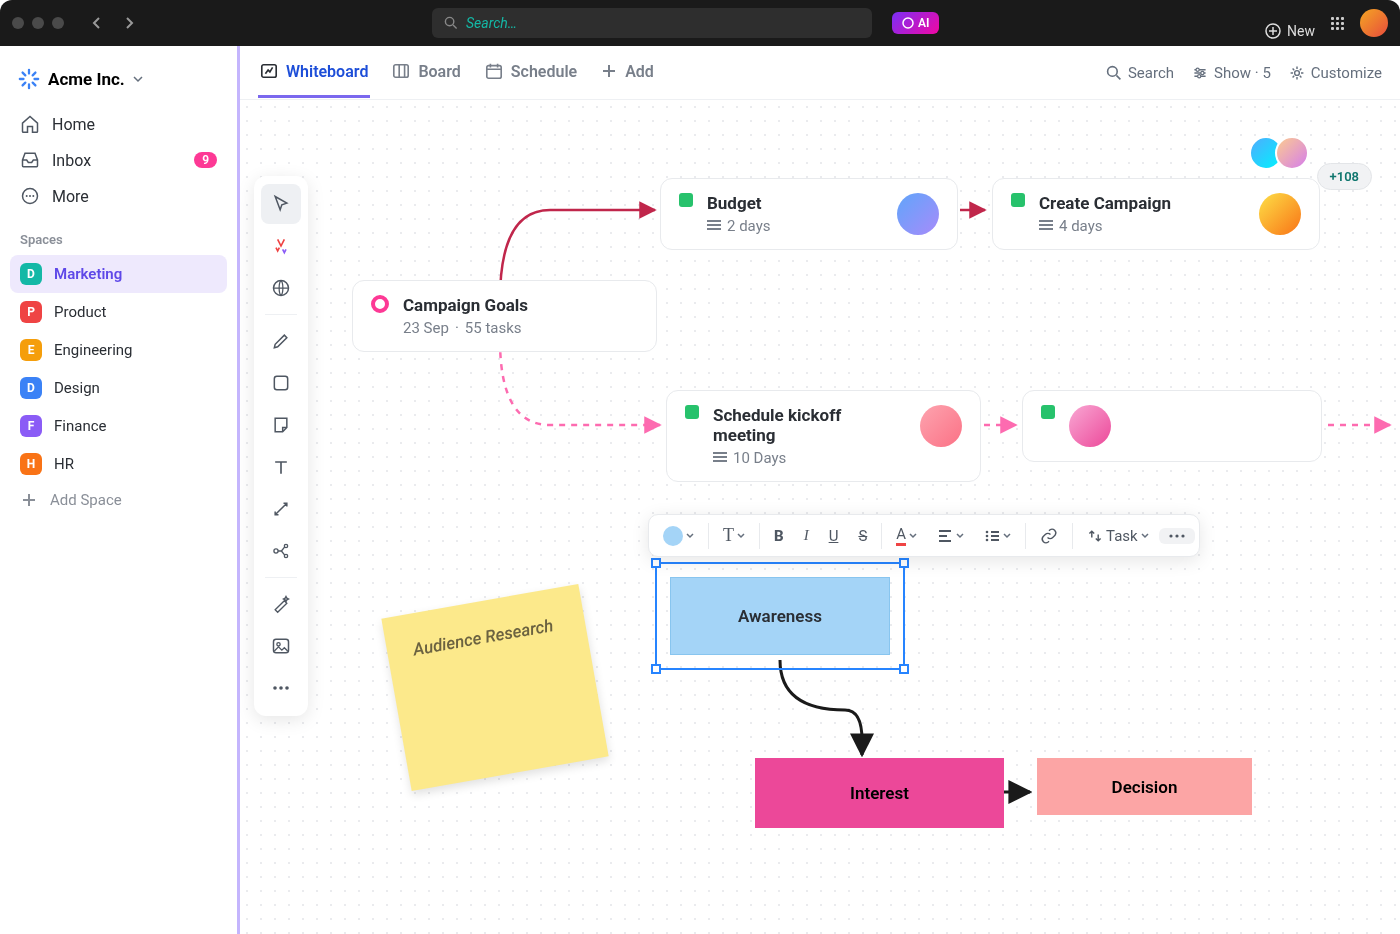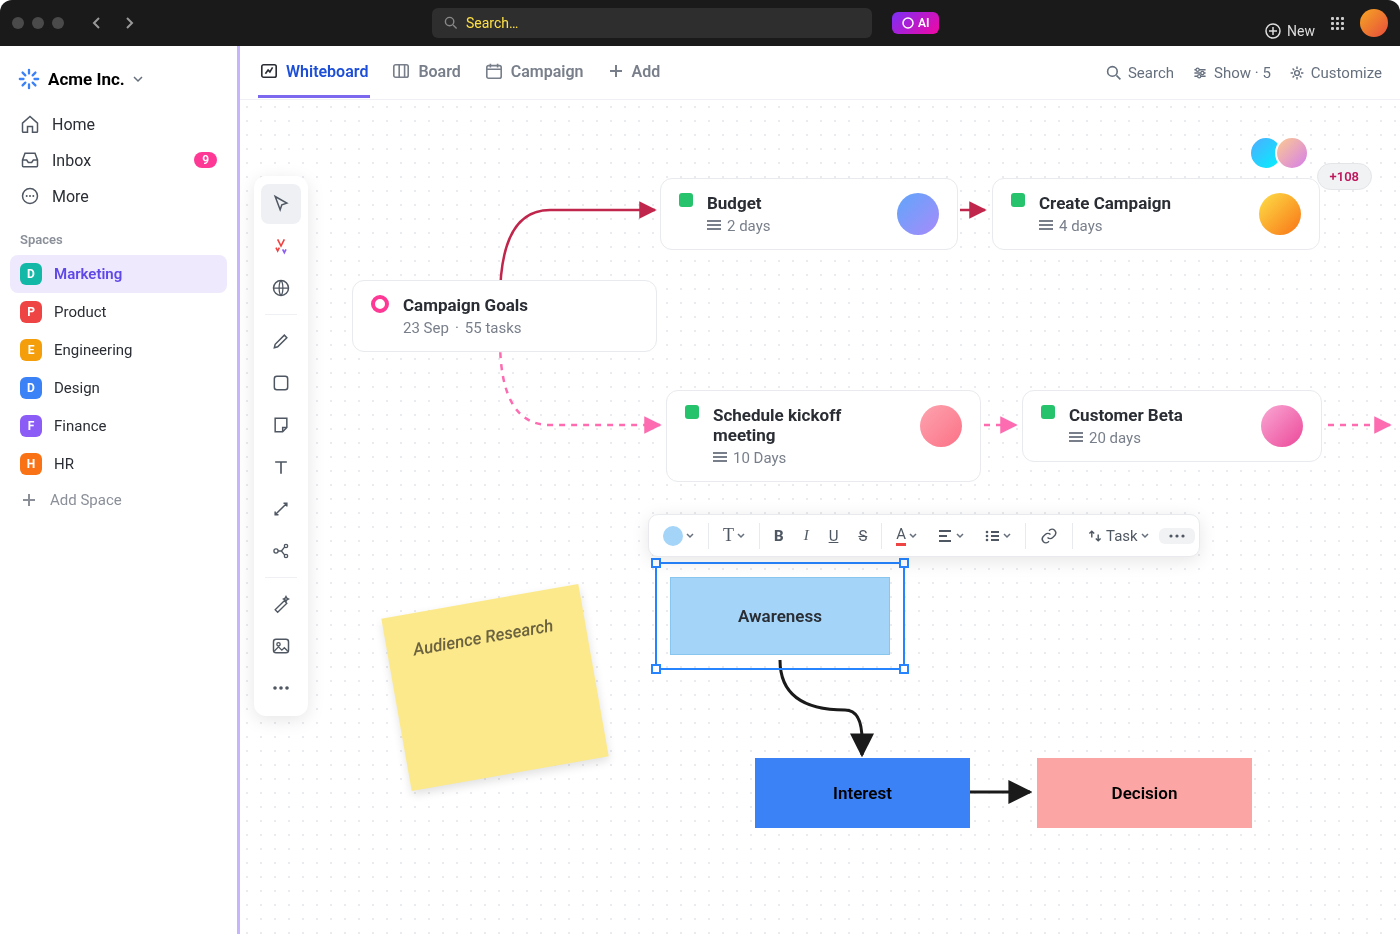--- a/index.html
+++ b/index.html
@@ -4,21 +4,21 @@
 <style>
 * { box-sizing: border-box; margin: 0; padding: 0; font-family: -apple-system, BlinkMacSystemFont, "Segoe UI", Roboto, sans-serif; }
 body { width: 1400px; height: 934px; overflow: hidden; background: #fff; border-radius: 12px; }
 
 
 .titlebar { height: 46px; background: #1a1a1a; display: flex; align-items: center; padding: 0 12px; gap: 10px; }
 .traffic-lights { display: flex; gap: 8px; margin-right: 10px; }
 .traffic-dot { width: 12px; height: 12px; border-radius: 50%; background: #4a4a4a; }
 .nav-arrows { display: flex; gap: 6px; }
 .nav-arrow { width: 26px; height: 26px; display: flex; align-items: center; justify-content: center; color: #999; cursor: pointer; }
-.search-bar { flex: 0 0 440px; margin-left: 280px; height: 30px; background: #2e2e2e; border-radius: 6px; display: flex; align-items: center; padding: 0 12px; color: #fde047; gap: 8px; font-size: 14px; }
+.search-bar { flex: 0 0 440px; margin-left: 280px; height: 30px; background: #2e2e2e; border-radius: 6px; display: flex; align-items: center; padding: 0 12px; color: #14b8a6; gap: 8px; font-size: 14px; font-style: italic; }
 .ai-btn { margin-left: 10px; background: linear-gradient(135deg, #7b2ff7, #f107a3); color: #fff; padding: 4px 10px; border-radius: 6px; font-size: 12px; font-weight: 600; display: flex; align-items: center; gap: 4px; }
 .titlebar-right { margin-left: auto; display: flex; align-items: center; gap: 16px; color: #ddd; }
 .new-btn { display: flex; align-items: center; gap: 6px; font-size: 14px; cursor: pointer; margin-top: 16px; }
 .grid-icon { display: grid; grid-template-columns: repeat(3,3px); grid-template-rows: repeat(3,3px); gap: 2px; cursor: pointer; }
 .grid-icon span { background: #ccc; border-radius: 1px; }
 .avatar-top { width: 28px; height: 28px; border-radius: 50%; background: linear-gradient(135deg,#f5a623,#e74c3c); }
 
 .main { display: flex; height: calc(100% - 46px); }
 
 
@@ -49,41 +49,41 @@
 .tool-panel { position: absolute; left: 14px; top: 76px; width: 54px; background: #fff; border-radius: 12px; box-shadow: 0 4px 18px rgba(0,0,0,.1); padding: 8px 0; display: flex; flex-direction: column; align-items: center; gap: 2px; z-index: 10; }
 .tool-btn { width: 40px; height: 40px; display: flex; align-items: center; justify-content: center; border-radius: 8px; cursor: pointer; color: #4f5762; }
 .tool-btn.active { background: #eef0f3; }
 .tool-divider { width: 32px; height: 1px; background: #eef0f3; margin: 4px 0; }
 
 
 .avatars-row { position: absolute; right: 28px; top: 16px; display: flex; align-items: center; z-index: 10; }
 .avatars-row .av { width: 34px; height: 34px; border-radius: 50%; border: 2px solid #fff; margin-left: -8px; }
 .av1 { background: linear-gradient(135deg,#4facfe,#00f2fe); }
 .av2 { background: linear-gradient(135deg,#fccb90,#d57eeb); }
-.more-count { margin-left: 8px; background: #f1f2f4; border: 1px solid #e3e5e8; color: #be185d; border-radius: 16px; padding: 5px 12px; font-size: 13px; font-weight: 600; margin-top: 47px; }
+.more-count { margin-left: 8px; background: #f1f2f4; border: 1px solid #e3e5e8; color: #0f766e; border-radius: 16px; padding: 5px 12px; font-size: 13px; font-weight: 600; margin-top: 47px; }
 
 
 .card { position: absolute; background: #fff; border: 1px solid #e8eaed; border-radius: 12px; padding: 14px 18px; z-index: 5; }
 .card-title { font-weight: 700; font-size: 17px; color: #2a2e34; }
 .card-sub { color: #787f8a; font-size: 15px; margin-top: 4px; display: flex; align-items: center; gap: 6px; }
 .sq { width: 14px; height: 14px; border-radius: 3px; background: #27c26c; display: inline-block; }
 .lines-icon { display: inline-block; width: 14px; height: 12px; background: linear-gradient(#787f8a 2px, transparent 2px) 0 0 / 100% 4px; }
 .ring { width: 18px; height: 18px; border: 4px solid #fd3995; border-radius: 50%; display: inline-block; }
 .card-main { display: flex; gap: 14px; }
 .card-body { flex: 1; }
 .card-av { width: 42px; height: 42px; border-radius: 50%; }
 
 
 .sticky { position: absolute; width: 200px; height: 175px; background: #fce98b; transform: rotate(-10deg); padding: 26px; font-style: italic; font-size: 17px; color: #6b6240; font-weight: 500; box-shadow: 0 4px 10px rgba(0,0,0,.12); z-index: 5; }
 
 
 .funnel-box { position: absolute; display: flex; align-items: center; justify-content: center; font-size: 17px; font-weight: 600; z-index: 5; }
 .fb-aware { background: #a4d4f7; border: 1px solid #88c5ef; width: 220px; height: 78px; color: #2a2e34; }
-.fb-interest { background: #3b82f6; width: 215px; height: 70px; }
-.fb-decision { background: #fca5a5; width: 215px; height: 70px; }
+.fb-interest { background: #ec4899; width: 249px; height: 70px; }
+.fb-decision { background: #fca5a5; width: 215px; height: 57px; }
 .selection { position: absolute; border: 2px solid #2684ff; z-index: 6; pointer-events: none; }
 .sel-handle { position: absolute; width: 10px; height: 10px; background: #fff; border: 2px solid #2684ff; }
 
 
 .fmt-bar { position: absolute; background: #fff; border: 1px solid #e8eaed; border-radius: 10px; box-shadow: 0 4px 18px rgba(0,0,0,.1); display: flex; align-items: center; padding: 4px; z-index: 8; }
 .fmt-btn { padding: 6px 10px; cursor: pointer; color: #4f5762; display: flex; align-items: center; gap: 3px; border-radius: 6px; font-size: 15px; }
 .fmt-sep { width: 1px; height: 26px; background: #e8eaed; margin: 0 4px; }
 .color-dot { width: 20px; height: 20px; border-radius: 50%; background: #a4d4f7; }
 .more-btn { background: #f1f2f4; }
 
@@ -234,21 +234,21 @@
             <rect x="2" y="3" width="16" height="14" rx="2" stroke="#787f8a" stroke-width="1.8" fill="none"></rect>
             <path d="M8 3v14M14 3v14" stroke="#787f8a" stroke-width="1.8"></path>
           </svg>
         <span>Board</span>
       </div>
       <div class="view-tab">
         <svg width="18" height="18" viewBox="0 0 20 20">
             <rect x="2" y="4" width="16" height="14" rx="2" stroke="#787f8a" stroke-width="1.8" fill="none"></rect>
             <path d="M2 8h16M6 2v4M14 2v4" stroke="#787f8a" stroke-width="1.8"></path>
           </svg>
-        <span>Campaign</span>
+        <span>Schedule</span>
       </div>
       <div class="view-tab">
         <svg width="16" height="16" viewBox="0 0 16 16">
             <path d="M8 2v12M2 8h12" stroke="#787f8a" stroke-width="2"></path>
           </svg>
         <span>Add</span>
       </div>
 
       <div class="view-tabs-right">
         <div class="vtr-item">
@@ -439,27 +439,20 @@
                 <span>10 Days</span>
               </div>
           </div>
           <div class="card-av" style="background:linear-gradient(135deg,#fda4af,#fb7185)"></div>
         </div>
       </div>
 
       <div class="card" style="left:782px;top:290px;width:300px">
         <div class="card-main">
           <span class="sq"></span>
-          <div class="card-body">
-            <div class="card-title">Customer Beta</div>
-            <div class="card-sub">
-                <span class="lines-icon"></span>
-                <span>20 days</span>
-              </div>
-          </div>
           <div class="card-av" style="background:linear-gradient(135deg,#f9a8d4,#ec4899)"></div>
         </div>
       </div>
 
       <div class="sticky" style="left:155px;top:500px">
         <span>Audience Research</span>
       </div>
 
       <div class="fmt-bar" style="left:408px;top:414px">
         <div class="fmt-btn">

